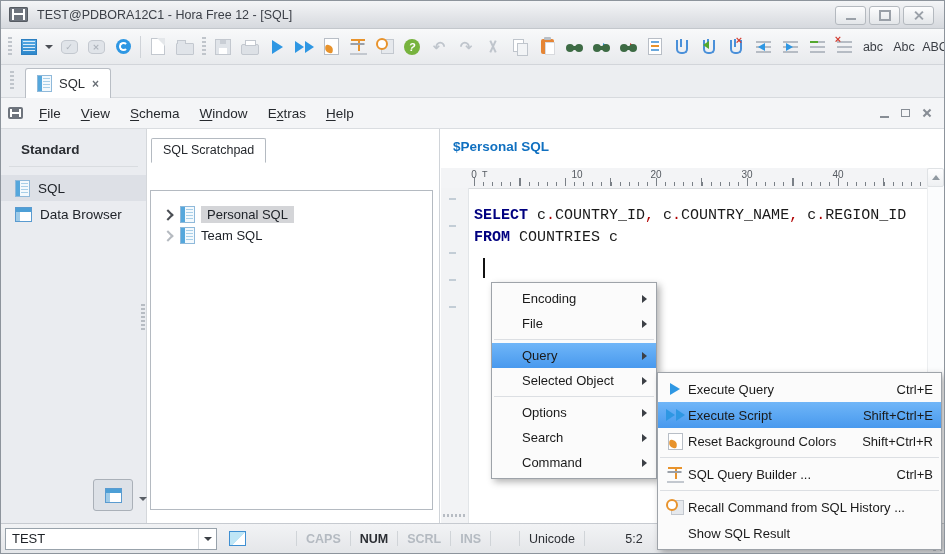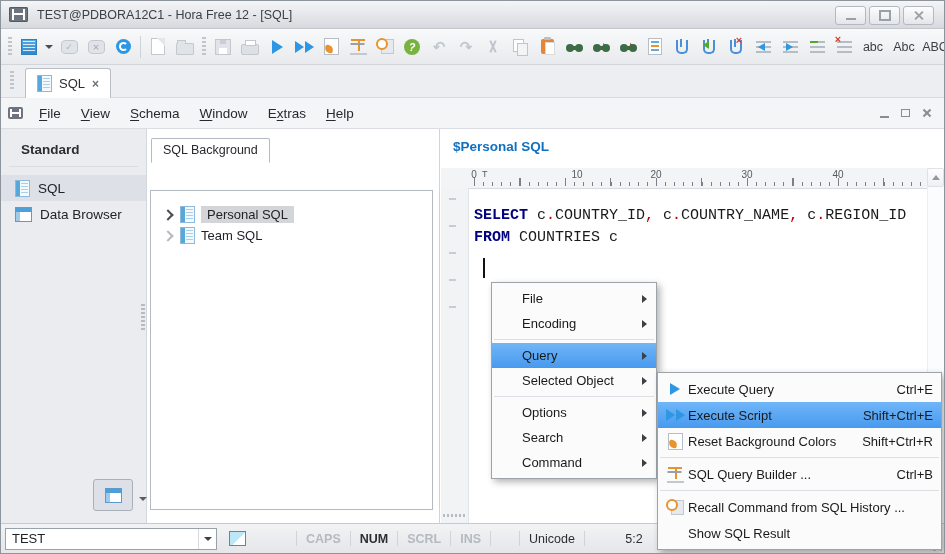--- a/index.html
+++ b/index.html
@@ -385,21 +385,21 @@
         <span>Data Browser</span>
       </div>
       <div class="sb-bottom-btn">
         <i class="i-tbl"></i>
       </div>
       <i class="sb-bottom-caret"></i>
     </div>
     <span class="sb-grip"></span>
 
     <div class="middle">
-      <div class="sp-tab">SQL Background</div>
+      <div class="sp-tab">SQL Scratchpad</div>
       <div class="tree-box">
         <div class="tree-row">
           <i class="chev"></i>
           <i class="i-nb"></i>
           <span class="tree-label sel">Personal SQL</span>
         </div>
         <div class="tree-row">
           <i class="chev lt"></i>
           <i class="i-nb"></i>
           <span class="tree-label">Team SQL</span>
@@ -436,25 +436,25 @@
         <div class="scroll-up">
             <i></i>
           </div>
       </div>
       <span class="h-grip"></span>
     </div>
   </div>
 
   <div class="ctx-menu">
     <div class="cm-row">
+        <span>Encoding</span>
+        <i class="cm-arrow"></i>
+      </div>
+    <div class="cm-row">
         <span>File</span>
-        <i class="cm-arrow"></i>
-      </div>
-    <div class="cm-row">
-        <span>Encoding</span>
         <i class="cm-arrow"></i>
       </div>
     <div class="m-sep"></div>
     <div class="cm-row hl">
         <span>Query</span>
         <i class="cm-arrow"></i>
       </div>
     <div class="cm-row">
         <span>Selected Object</span>
         <i class="cm-arrow"></i>

